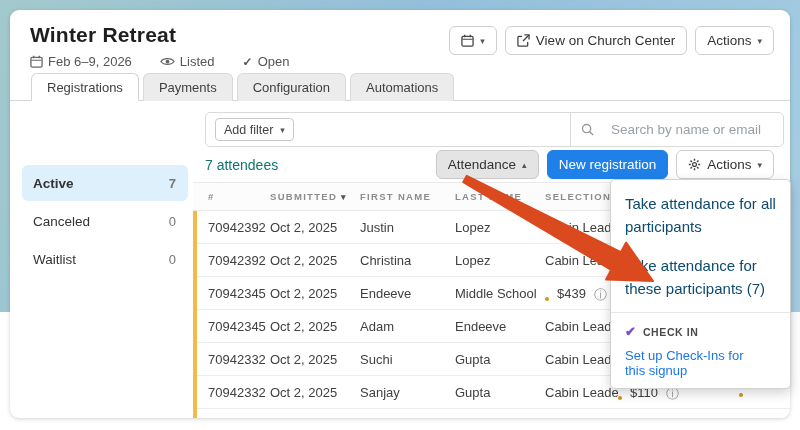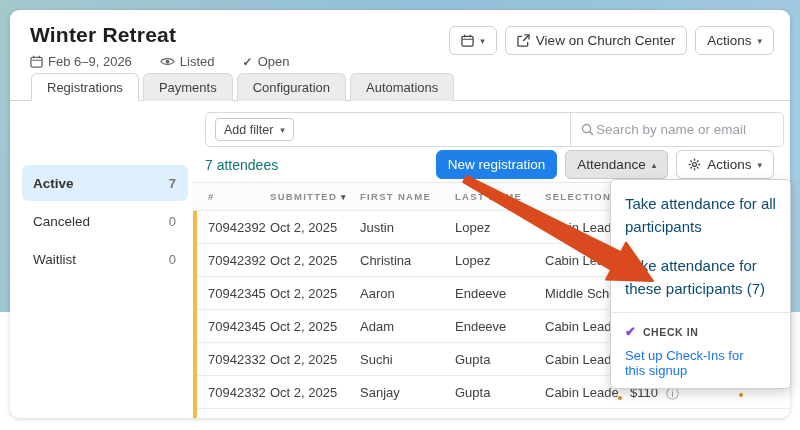--- a/index.html
+++ b/index.html
@@ -38,21 +38,21 @@
   .side-item .cnt { color:#777; font-size:13px; }
   .side-item.active { background:#def0fc; font-weight:bold;margin-top:48px; }
 
   .panel { position:relative; flex:1; }
 
   .filterbar { display:flex; align-items:stretch; height:35px; margin:11px 6px 0 12px;
                border:1px solid #dadada; border-radius:5px; background:#fff; }
   .filter-left { flex:1; display:flex; align-items:center; padding-left:9px; }
   .addfilter { display:inline-flex; align-items:center; gap:7px; height:23px; padding:0 8px;
                border:1px solid #c9c9c9; border-radius:4px; font-size:12.5px; color:#444; cursor:pointer; }
-  .searchbox { width:213px; display:flex; align-items:center; gap:2px; border-left:1px solid #dadada;
+  .searchbox { width:213px; display:flex; align-items:center; gap:17px; border-left:1px solid #dadada;
                padding-left:10px; color:#9aa0a6; font-size:13.5px; cursor:text; }
 
   .attendees-row { display:flex; align-items:center; justify-content:space-between;
                    height:35px; margin:0 16px 0 12px; }
   .attendees-count { font-size:14px; color:#0f766e; }
   .row-btns { display:flex; gap:8px; }
   .btn-primary { background:#1e80e8; border-color:#1e80e8; color:#fff; }
   .btn-pressed { background:#e4e4e4; border-color:#c9c9c9; }
 
   
@@ -190,26 +190,26 @@
                 <circle cx="6" cy="6" r="4.4" fill="none" stroke="#999" stroke-width="1.5"></circle>
                 <line x1="9.4" y1="9.4" x2="13" y2="13" stroke="#999" stroke-width="1.5"></line>
               </svg>
             <span>Search by name or email</span>
           </div>
         </div>
 
         <div class="attendees-row">
           <span class="attendees-count">7 attendees</span>
           <div class="row-btns">
-            <button class="btn btn-primary">
-              <span>New registration</span>
-            </button>
             <button class="btn btn-pressed">
               <span>Attendance</span>
               <span class="caret">▴</span>
+            </button>
+            <button class="btn btn-primary">
+              <span>New registration</span>
             </button>
             <button class="btn">
               <svg class="ic" width="13" height="13" viewBox="0 0 16 16">
                   <circle cx="8" cy="8" r="2.4" fill="none" stroke="#444" stroke-width="1.5"></circle>
                   <g stroke="#444" stroke-width="1.8">
                     <line x1="8" y1="1" x2="8" y2="3.4"></line>
                     <line x1="8" y1="12.6" x2="8" y2="15"></line>
                     <line x1="1" y1="8" x2="3.4" y2="8"></line>
                     <line x1="12.6" y1="8" x2="15" y2="8"></line>
                     <line x1="3.1" y1="3.1" x2="4.8" y2="4.8"></line>
@@ -250,21 +250,20 @@
                 <span class="tcell">Oct 2, 2025</span>
                 <span class="tcell">Christina</span>
                 <span class="tcell">Lopez</span>
                 <span class="tcell">Cabin Leader</span>
                 <span class="tcell price"></span>
                 <span class="tcell status"></span>
               </div>
               <div class="trow">
                 <span class="tcell">70942345</span>
                 <span class="tcell">Oct 2, 2025</span>
-                <span class="tcell">Aaron</span>
                 <span class="tcell">Endeeve</span>
                 <span class="tcell">Middle School</span>
                 <span class="tcell price">
                   <span class="odot"></span>
                   <span>$439</span>
                   <span class="info">ⓘ</span>
                 </span>
                 <span class="tcell status"><span class="gcheck">✓</span></span>
               </div>
               <div class="trow">

